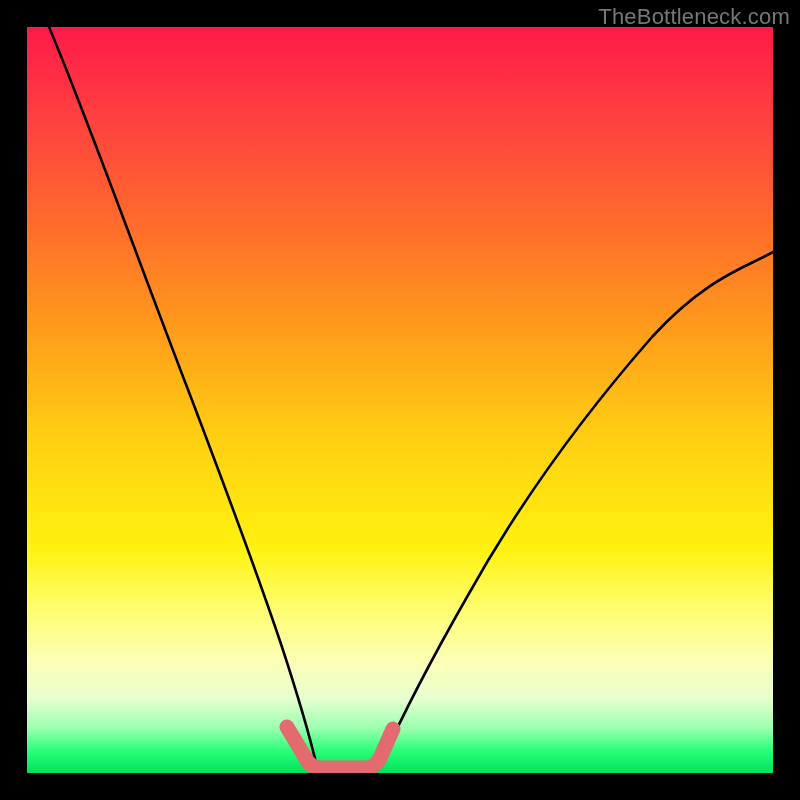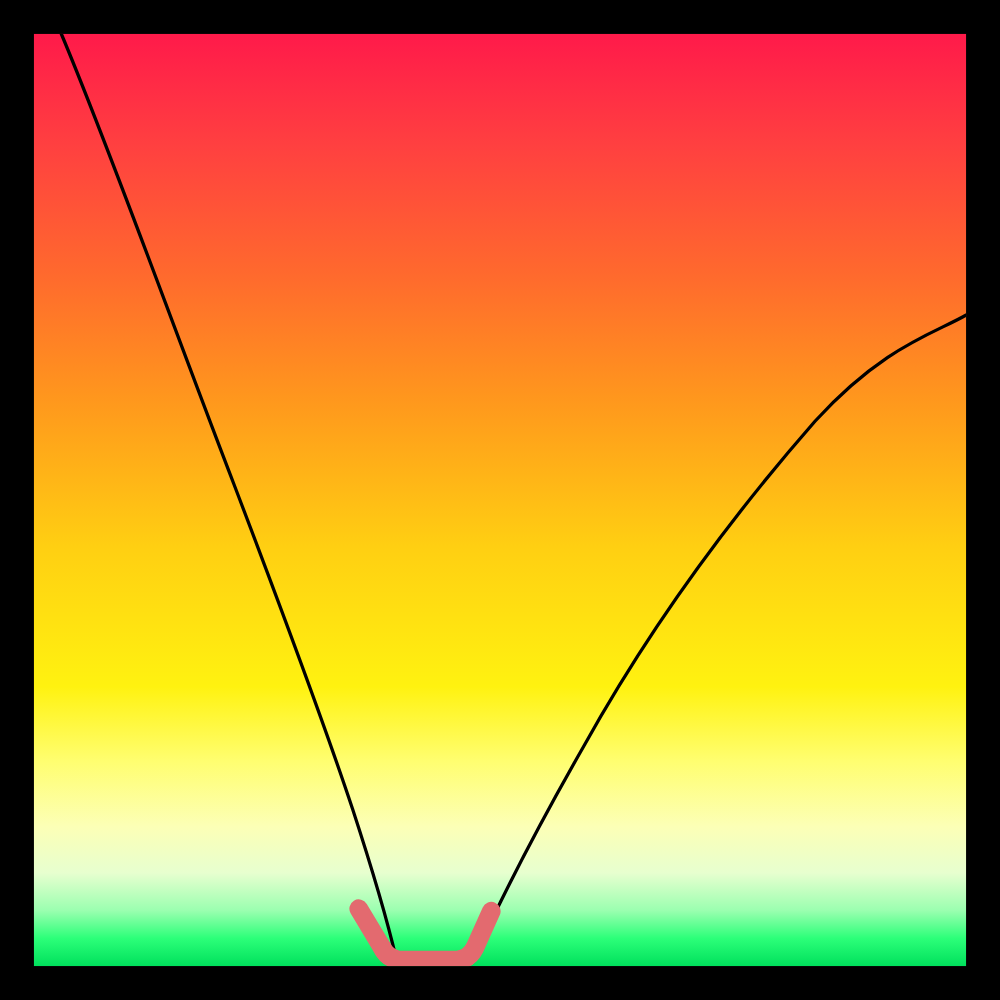--- a/index.html
+++ b/index.html
@@ -82,13 +82,14 @@
 
       <path d="M 260 700
                L 278 730
                Q 283 740 292 741
                L 338 741
                Q 348 741 353 731
                L 366 702" fill="none" stroke="#e36a6f" stroke-width="15" stroke-linecap="round" stroke-linejoin="round"></path>
     </svg>
   </div>
 
+  <div class="watermark">TheBottleneck.com</div>
 </div>
 
 </body></html>

